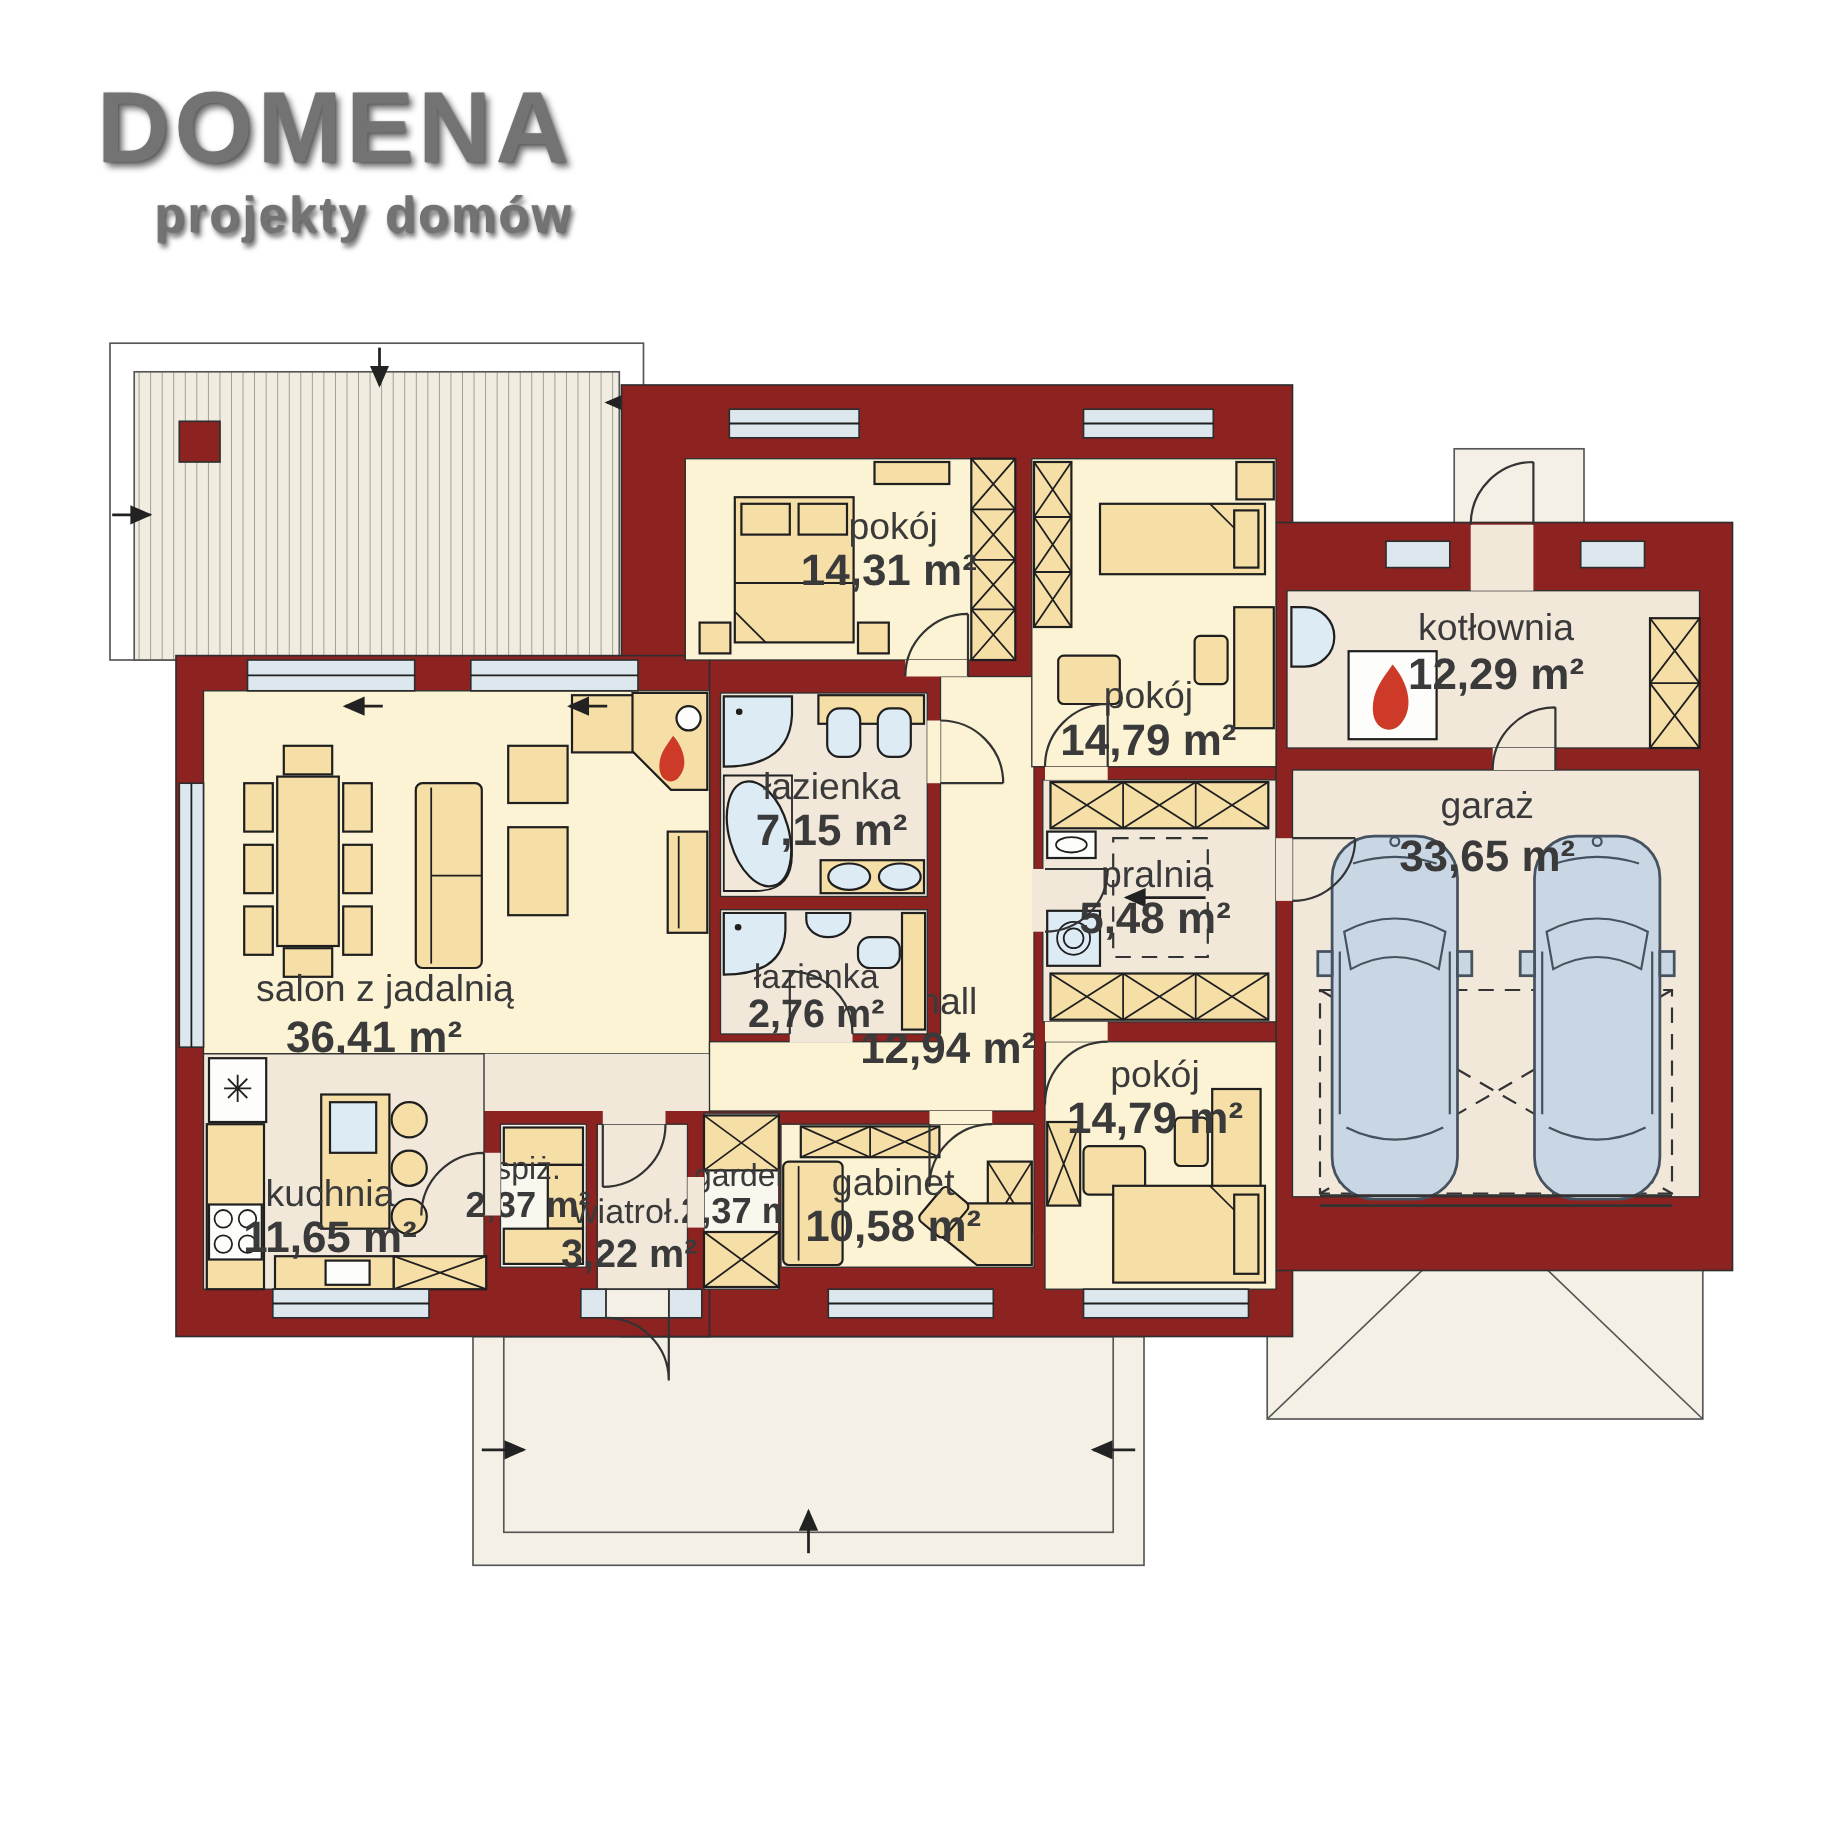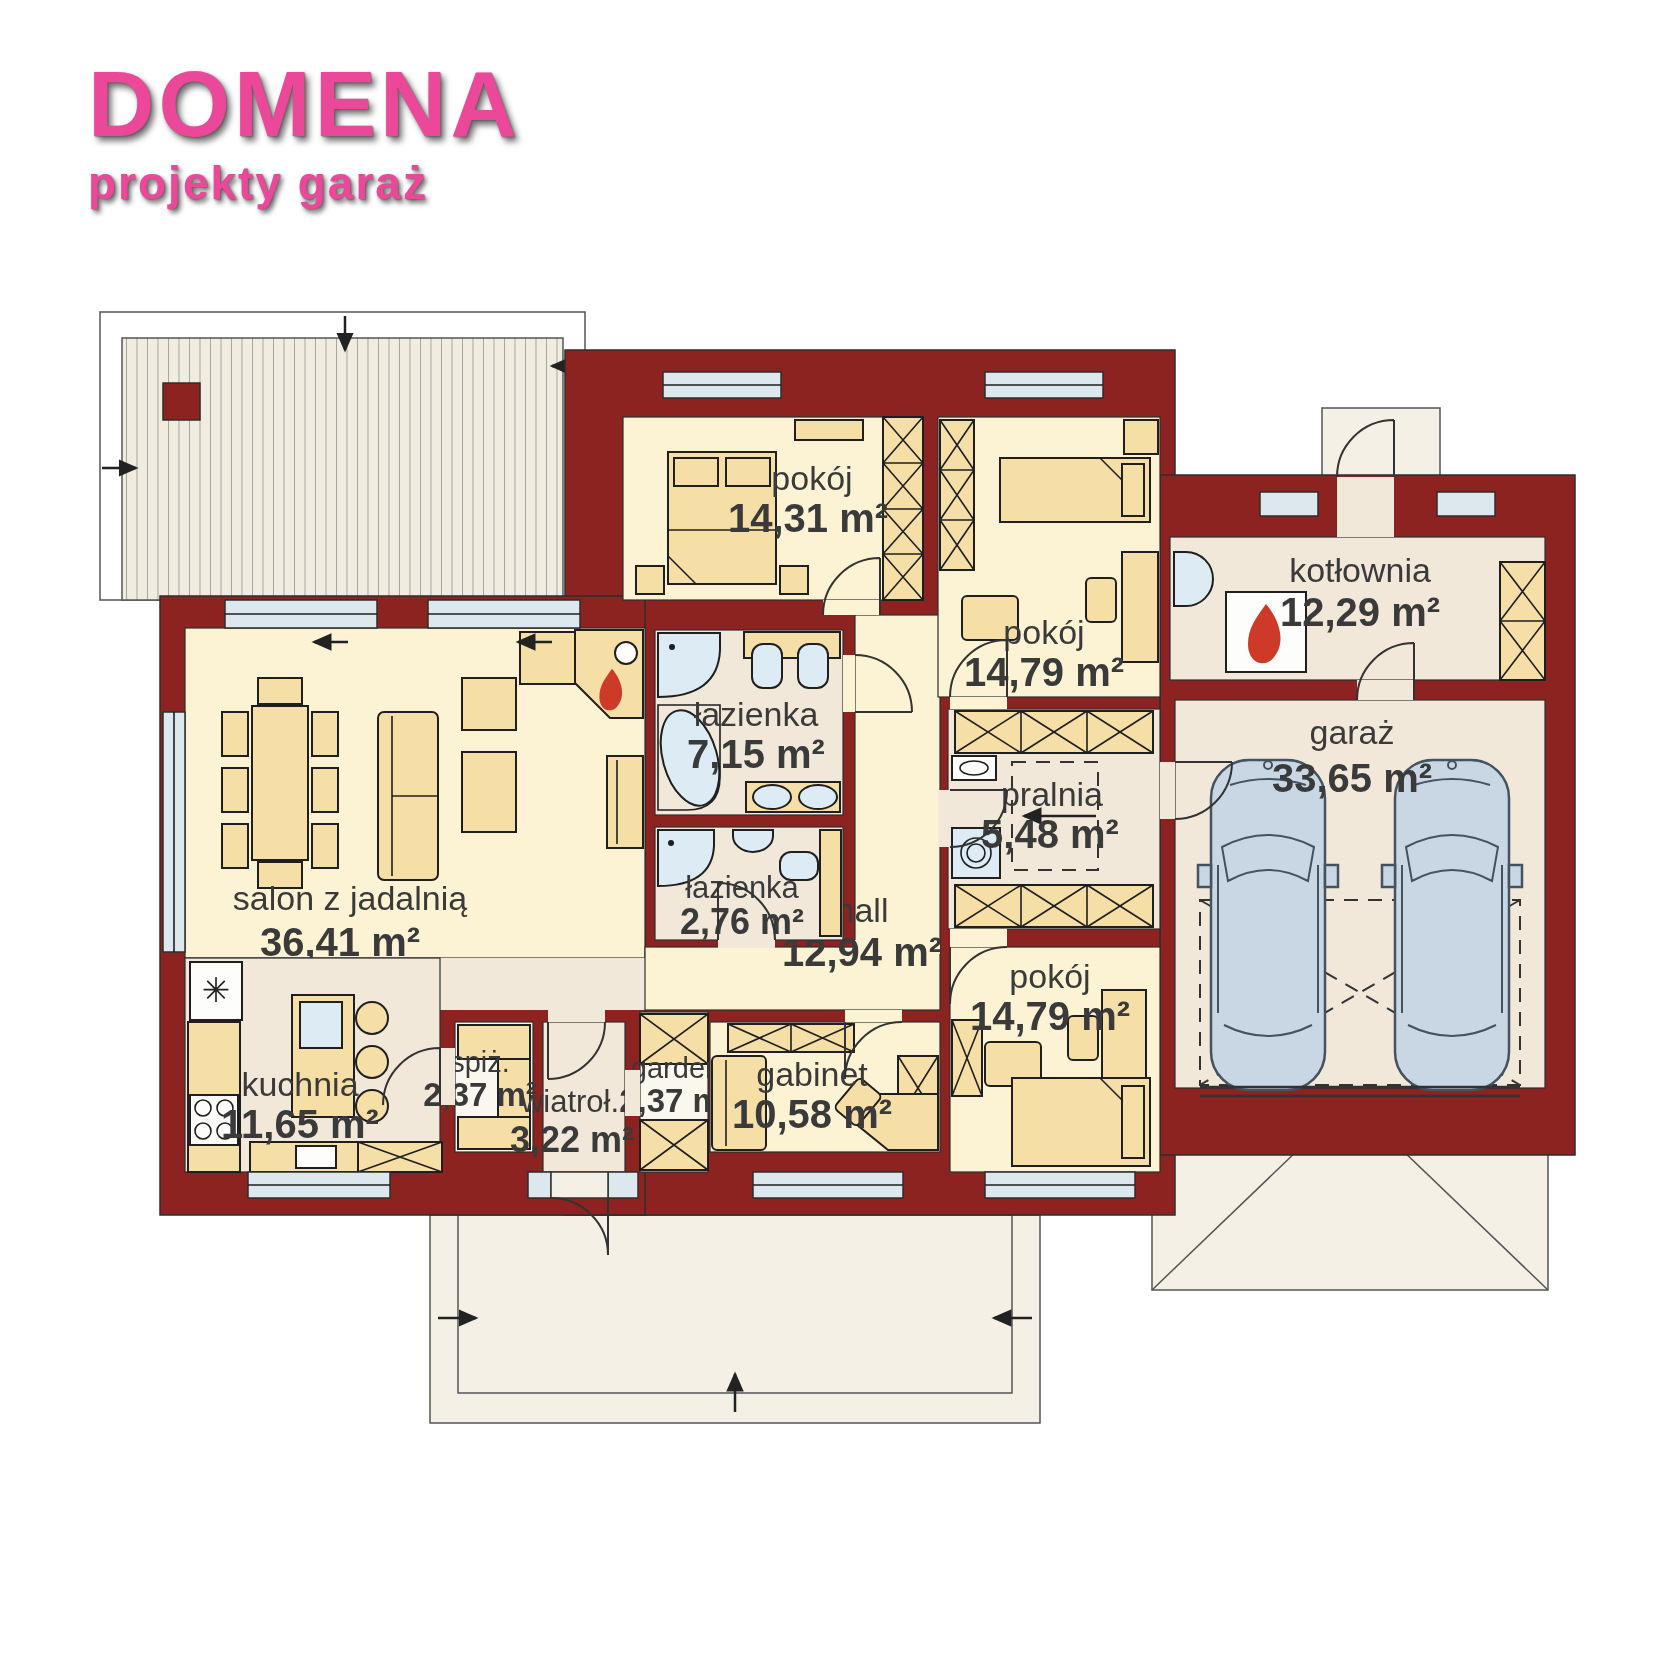--- a/index.html
+++ b/index.html
@@ -1,17 +1,17 @@
 <!DOCTYPE html>
 <html><head>
 <meta charset="utf-8">
 <style>
   html,body{margin:0;padding:0;background:#fff;}
   body{width:1680px;height:1680px;position:relative;font-family:"Liberation Sans",sans-serif;}
-  .logo{position:absolute;left:88px;top:58px;color:#ec4899;}
+  .logo{position:absolute;left:88px;top:70px;color:#737373;text-align:right;}
   .logo .word{font-size:92px;font-weight:bold;letter-spacing:4px;line-height:1;
     text-shadow:4px 5px 6px rgba(80,80,80,.8), 1px 1px 2px rgba(120,120,120,.9);}
   .logo .tag{font-size:46px;font-weight:bold;letter-spacing:2px;margin-top:6px;
     text-shadow:3px 4px 5px rgba(80,80,80,.8), 1px 1px 2px rgba(120,120,120,.9);}
   svg{position:absolute;left:0;top:0;}
   .rname{font-family:"Liberation Sans",sans-serif;font-size:34px;fill:#3a3a3a;}
   .rarea{font-family:"Liberation Sans",sans-serif;font-size:40px;font-weight:bold;fill:#3a3a3a;}
   .sm .rname{font-size:29px;} .sm .rarea{font-size:33px;}
   .md .rname{font-size:31px;} .md .rarea{font-size:36px;}
   .wall{fill:#8D2321;stroke:#2e2e2e;stroke-width:1.5;}
@@ -31,21 +31,21 @@
   .arrow{stroke:#222;stroke-width:2.5;fill:none;marker-end:url(#arr);}
   .car{fill:#C8D7E3;stroke:#45525F;stroke-width:2.5;}
   .carline{fill:none;stroke:#45525F;stroke-width:2;}
   .flame{fill:#CE3A28;stroke:none;}
 </style>
 </head>
 <body>
 
 <div class="logo">
   <div class="word">DOMENA</div>
-  <div class="tag">projekty garaż</div>
+  <div class="tag">projekty domów</div>
 </div>
 
 <svg width="1680" height="1680" viewBox="0 0 1680 1680">
   <defs>
     <pattern id="deck" width="10.5" height="12" patternUnits="userSpaceOnUse">
       <rect width="10.5" height="12" fill="#F0ECE0"></rect>
       <path d="M0,0 V12" stroke="#777" stroke-width="1.2"></path>
     </pattern>
     <marker id="arr" markerWidth="10" markerHeight="10" refX="7" refY="3.5" orient="auto">
       <path d="M0,0 L8,3.5 L0,7 Z" fill="#222"></path>

